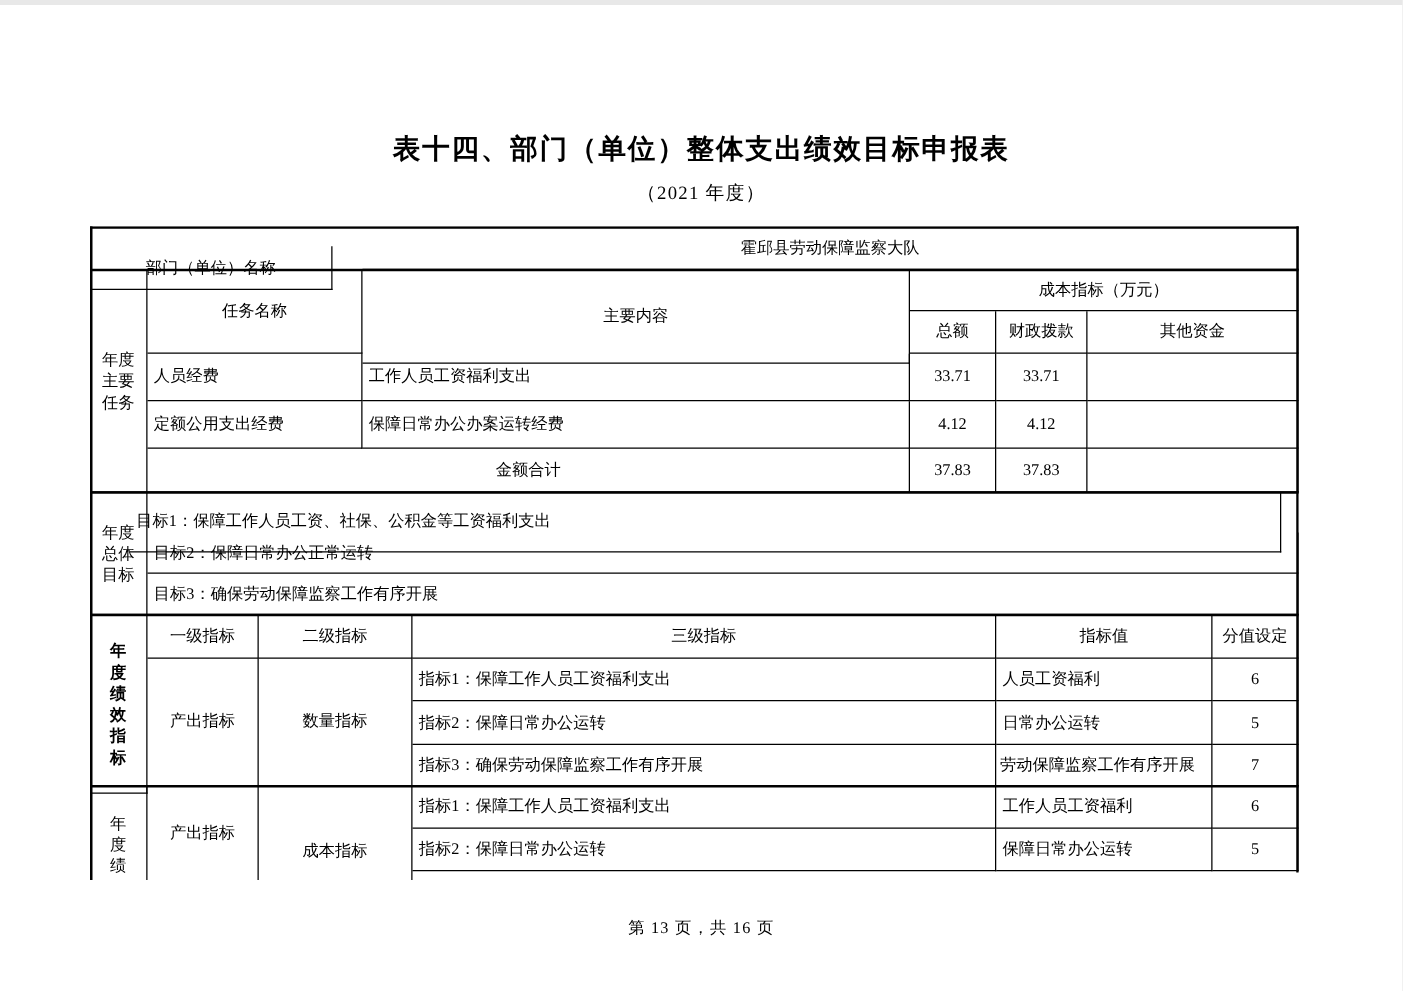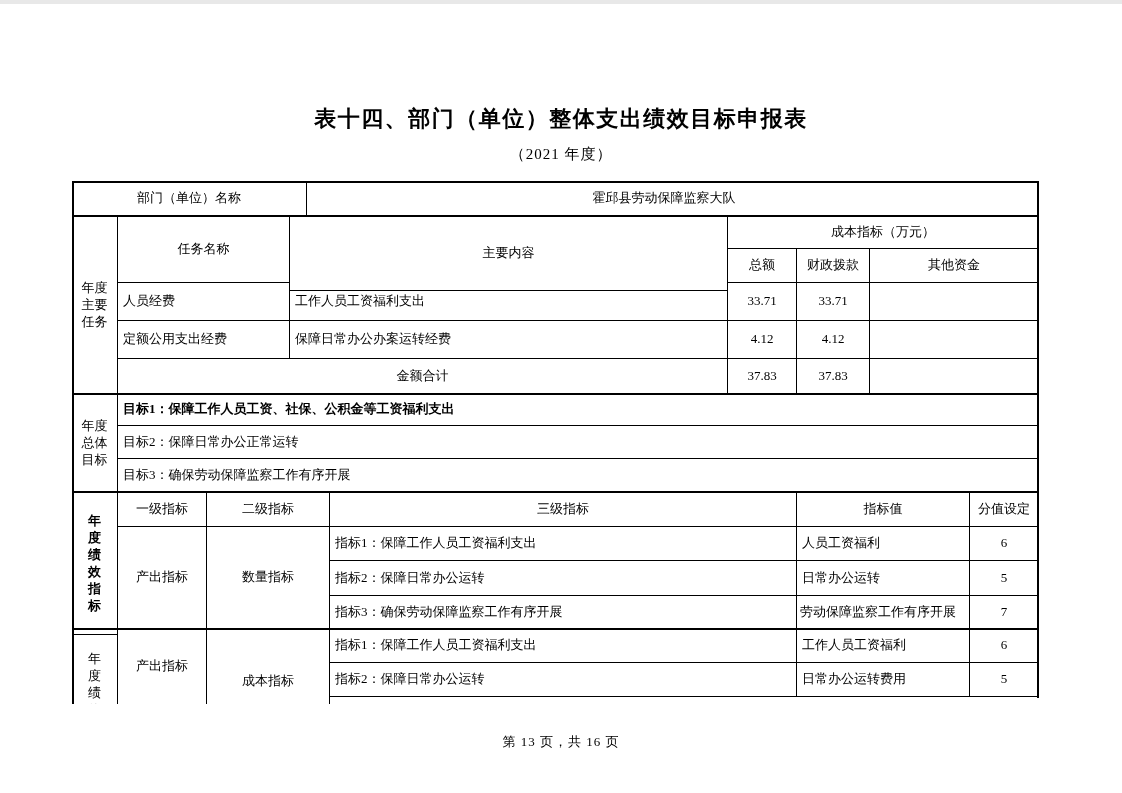--- a/index.html
+++ b/index.html
@@ -31,21 +31,21 @@
 </head>
 <body>
 
 <div class="page">
 
   <div class="title">表十四、部门（单位）整体支出绩效目标申报表</div>
   <div class="subtitle">（2021 年度）</div>
 
   <div class="tbl">
 
-    <div class="c" style="left:0;top:0;width:235px;height:35px;">部门（单位）名称</div>
+    <div class="c" style="left:0;top:16px;width:194px;height:35px;">部门（单位）名称</div>
     <div class="c" style="left:218px;top:0;width:749px;height:35px;">霍邱县劳动保障监察大队</div>
 
     <div class="c" style="left:0;top:35px;width:46px;height:178px;">
       <span class="vl2">年度主要任务</span>
     </div>
     <div class="c" style="left:46px;top:35px;width:172px;height:67px;">任务名称</div>
     <div class="c" style="left:218px;top:35px;width:438px;height:75px;">主要内容</div>
     <div class="c" style="left:656px;top:35px;width:311px;height:33px;">成本指标（万元）</div>
     <div class="c" style="left:656px;top:68px;width:69px;height:34px;">总额</div>
     <div class="c" style="left:725px;top:68px;width:73px;height:34px;">财政拨款</div>
@@ -64,21 +64,21 @@
     <div class="c" style="left:798px;top:140px;width:169px;height:38px;"></div>
 
     <div class="c" style="left:46px;top:178px;width:610px;height:35px;">金额合计</div>
     <div class="c" style="left:656px;top:178px;width:69px;height:35px;">37.83</div>
     <div class="c" style="left:725px;top:178px;width:73px;height:35px;">37.83</div>
     <div class="c" style="left:798px;top:178px;width:169px;height:35px;"></div>
 
     <div class="c" style="left:0;top:213px;width:46px;height:98px;">
       <span class="vl2">年度总体目标</span>
     </div>
-    <div class="c lft" style="left:46px;top:213px;width:921px;height:32px;font-weight:bold;">目标1：保障工作人员工资、社保、公积金等工资福利支出</div>
+    <div class="c lft" style="left:32px;top:213px;width:921px;height:48px;">目标1：保障工作人员工资、社保、公积金等工资福利支出</div>
     <div class="c lft" style="left:46px;top:245px;width:921px;height:33px;">目标2：保障日常办公正常运转</div>
     <div class="c lft" style="left:46px;top:278px;width:921px;height:33px;">目标3：确保劳动保障监察工作有序开展</div>
 
     <div class="c" style="left:0;top:311px;width:46px;height:143px;font-weight:bold;">
       <span class="vl1">年度绩效指标</span>
     </div>
     <div class="c" style="left:46px;top:311px;width:89px;height:35px;">一级指标</div>
     <div class="c" style="left:135px;top:311px;width:123px;height:35px;">二级指标</div>
     <div class="c" style="left:258px;top:311px;width:467px;height:35px;">三级指标</div>
     <div class="c" style="left:725px;top:311px;width:173px;height:35px;">指标值</div>
@@ -103,21 +103,21 @@
       <span class="vl1">年度绩效</span>
     </div>
     <div class="c no-b" style="left:46px;top:448px;width:89px;height:75px;">产出指标</div>
     <div class="c no-b bot-al" style="left:135px;top:448px;width:123px;height:75px;">成本指标</div>
 
     <div class="c lft" style="left:258px;top:448px;width:467px;height:34px;">指标1：保障工作人员工资福利支出</div>
     <div class="c lft" style="left:725px;top:448px;width:173px;height:34px;">工作人员工资福利</div>
     <div class="c" style="left:898px;top:448px;width:69px;height:34px;">6</div>
 
     <div class="c lft" style="left:258px;top:482px;width:467px;height:34px;">指标2：保障日常办公运转</div>
-    <div class="c lft" style="left:725px;top:482px;width:173px;height:34px;">日常办公运转费用</div>
+    <div class="c lft" style="left:725px;top:482px;width:173px;height:34px;">保障日常办公运转</div>
     <div class="c" style="left:898px;top:482px;width:69px;height:34px;">5</div>
 
     <div class="frame" style="left:0;top:0;width:967px;height:2px;"></div>
     <div class="frame" style="left:0;top:0;width:2px;height:523px;"></div>
     <div class="frame" style="left:965px;top:0;width:2px;height:517px;"></div>
     <div class="hline" style="left:0;top:34px;width:967px;"></div>
     <div class="hline" style="left:0;top:212px;width:967px;"></div>
     <div class="hline" style="left:0;top:310px;width:967px;"></div>
     <div class="hline" style="left:0;top:447px;width:967px;"></div>
   </div>

